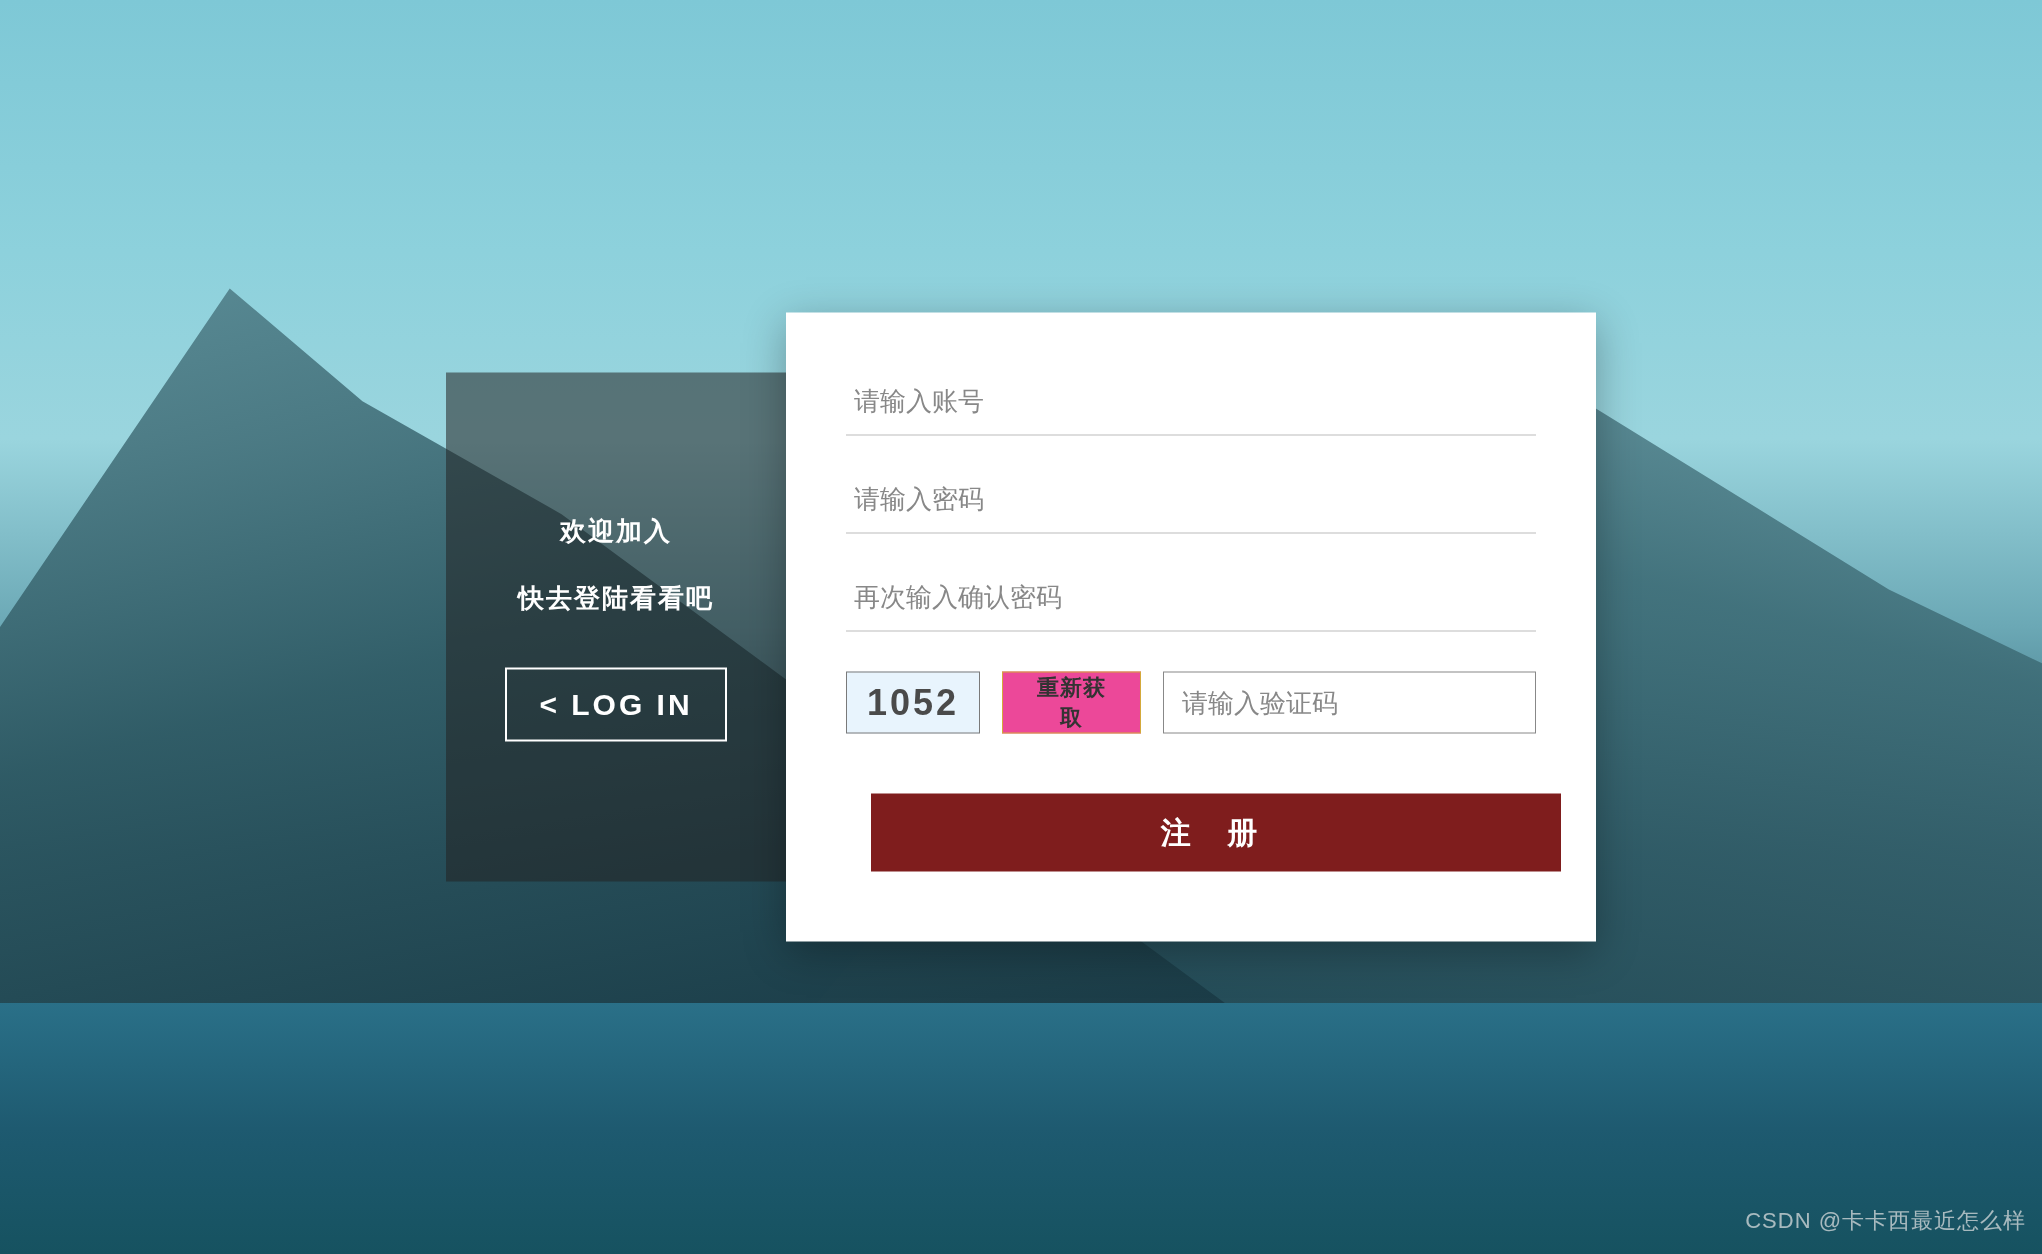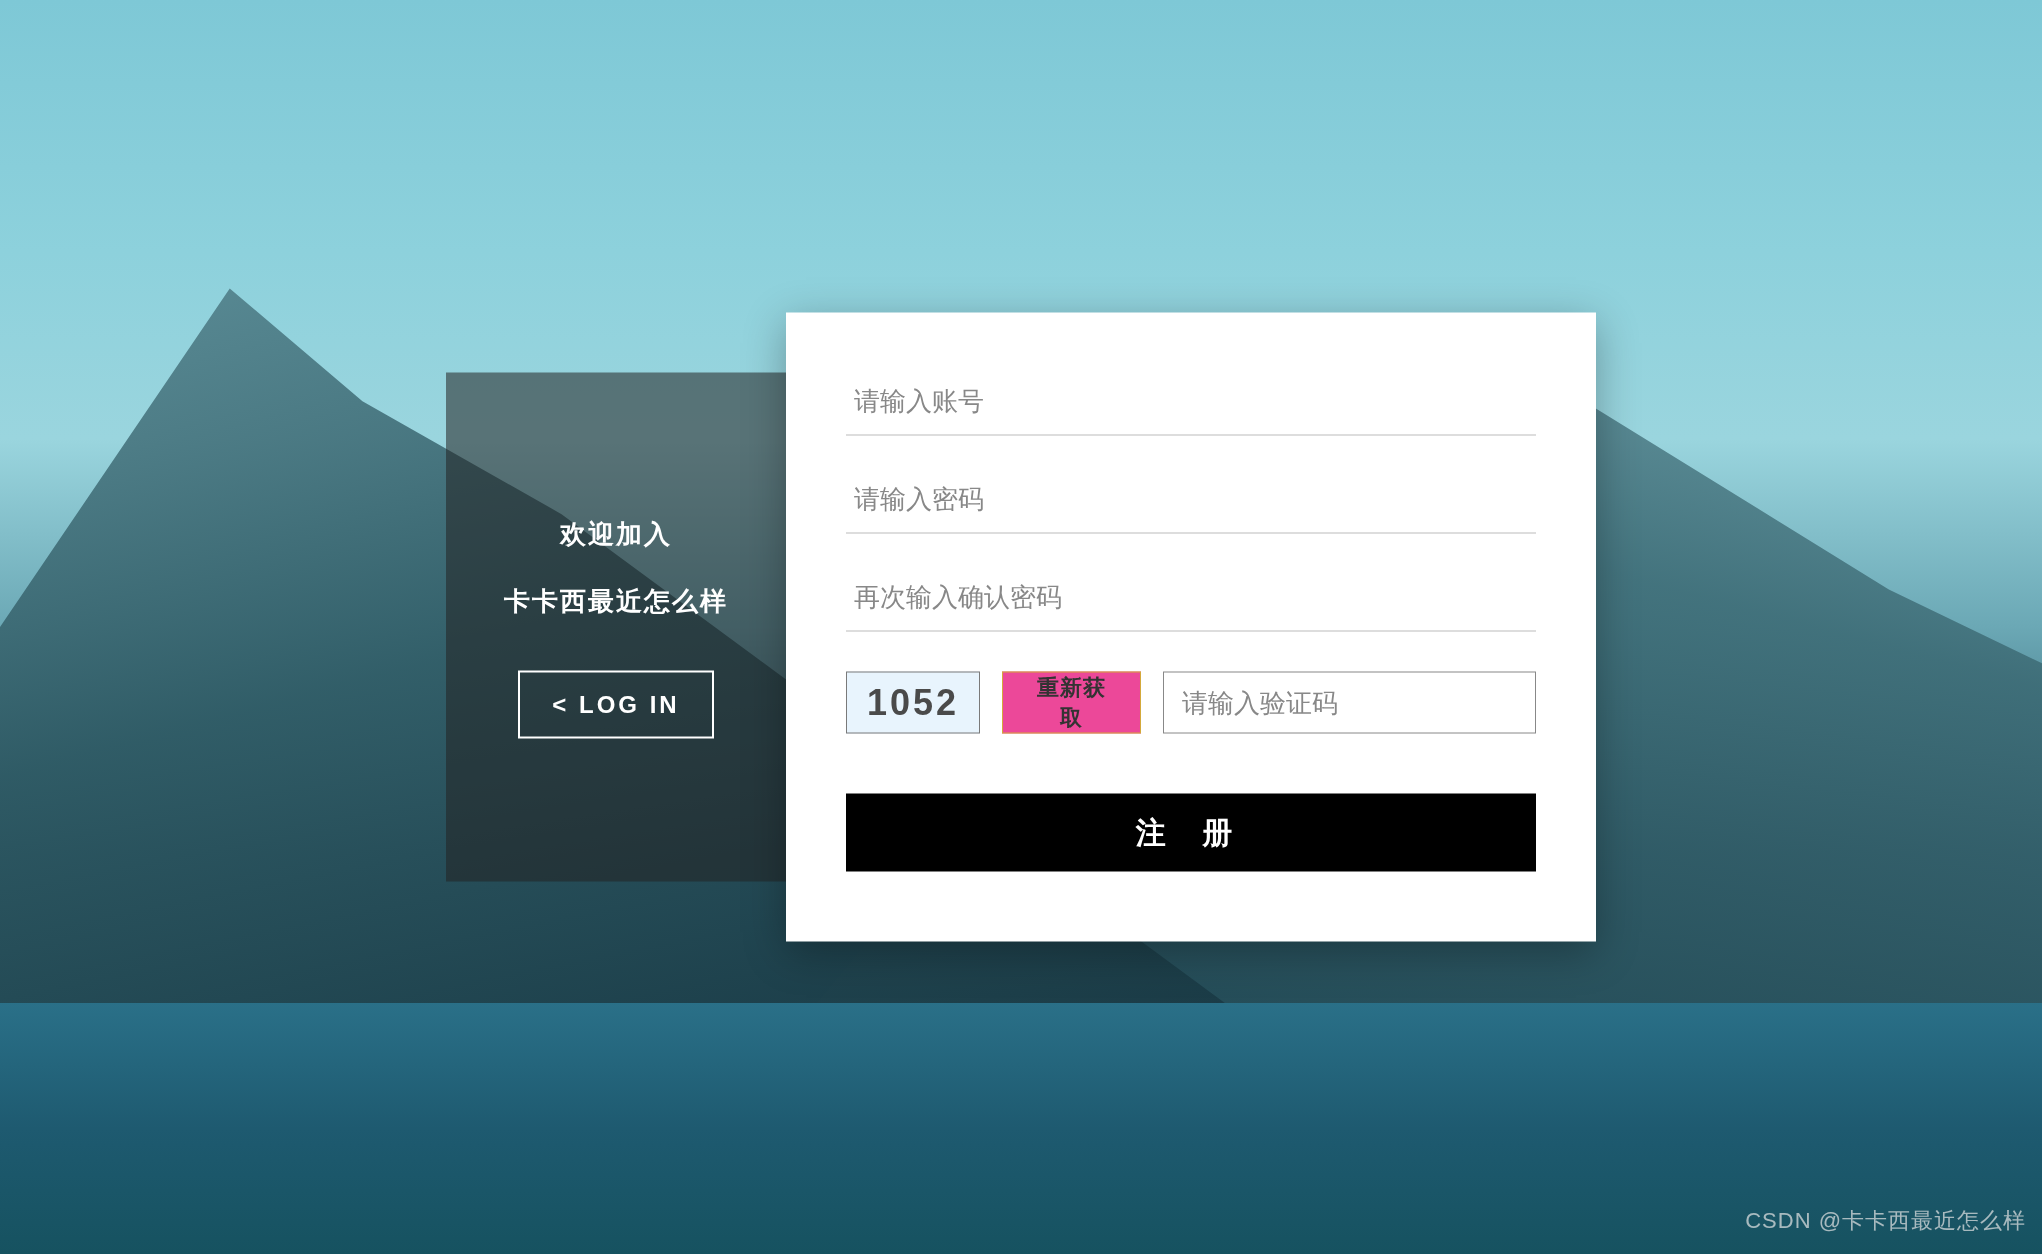--- a/index.html
+++ b/index.html
@@ -95,21 +95,21 @@
       font-size: 26px;
       font-weight: bold;
       letter-spacing: 2px;
     }
     
     .login-button {
       border: 2.5px solid #fff;
       background: transparent;
       color: #fff;
       padding: 18px 32px;
-      font-size: 24px;
+      font-size: 30px;
       font-weight: bold;
       letter-spacing: 3px;
       cursor: pointer;
       margin-top: 20px;
     }
     
     .signup-panel {
       width: 810px;
       background: #fff;
       padding: 55px 60px 70px 60px;
@@ -183,27 +183,28 @@
       outline: none;
     }
     
     .captcha-input::placeholder {
       color: #888;
     }
     
     .submit-button {
       width: 100%;
       height: 78px;
-      background: #000000;
+      background: #7f1d1d;
       border: none;
       color: #fff;
       font-size: 30px;
       font-weight: bold;
       letter-spacing: 14px;
       cursor: pointer;
+      margin-left: 25px;
     }
     
     .watermark {
       position: absolute;
       bottom: 18px;
       right: 16px;
       color: rgba(230, 230, 230, 0.7);
       font-size: 22px;
       letter-spacing: 1px;
     }
@@ -214,21 +215,21 @@
 <div class="background">
   <div class="mountain-right"></div>
   <div class="mountain-left"></div>
   <div class="water"></div>
 </div>
 
 <div class="container">
 
   <div class="login-panel">
     <div class="welcome-title">欢迎加入</div>
-    <div class="welcome-subtitle">卡卡西最近怎么样</div>
+    <div class="welcome-subtitle">快去登陆看看吧</div>
     <button class="login-button">&lt;  LOG IN</button>
   </div>
 
   <div class="signup-panel">
     
     <input type="text" class="form-input" placeholder="请输入账号" style="">
     
     <input type="password" class="form-input" placeholder="请输入密码" style="">
     
     <input type="password" class="form-input" placeholder="再次输入确认密码" style="">

